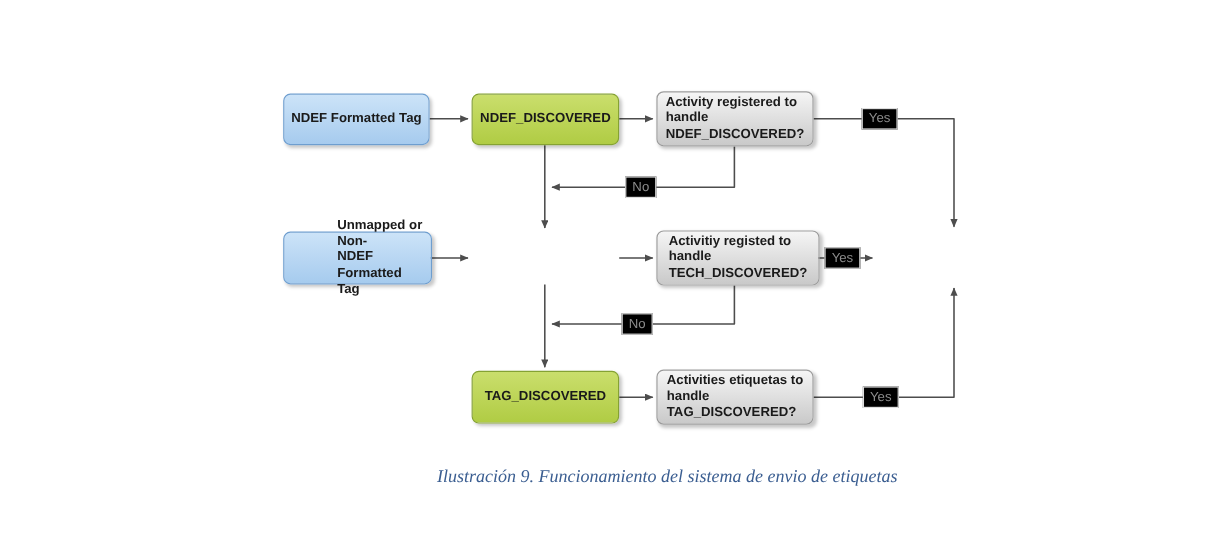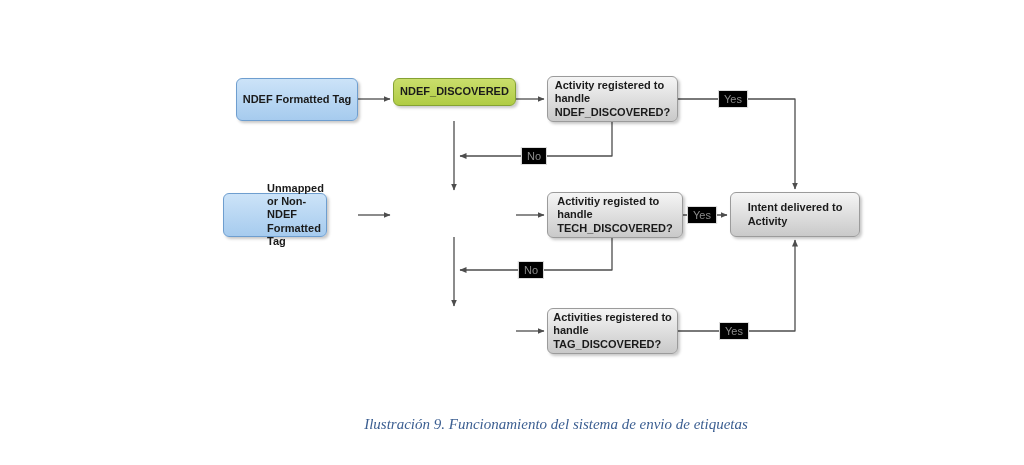--- a/index.html
+++ b/index.html
@@ -64,21 +64,21 @@
     border: 1px solid #dedede;
     color: var(--label-text, #8c8c8c);
     font-size: 11px;
     line-height: 1;
     padding: 3px 5px 2px 5px;
   }
   .caption {
     position: absolute;
     z-index: 2;
     left: 556px;
-    top: 416px;
+    top: 390px;
     transform: translateX(-50%);
     white-space: nowrap;
     font-family: "Liberation Serif", serif;
     font-style: italic;
     font-size: 15px;
     color: var(--caption, #3b5e91);
   }
 </style>
 </head>
 <body>
@@ -102,37 +102,36 @@
     <path class="edge" d="M516,215 H544" marker-end="url(#arrow)"></path>
     <path class="edge" d="M678,215 H727" marker-end="url(#arrow)"></path>
     <path class="edge" d="M612,238 V270 H460" marker-end="url(#arrow)"></path>
     <path class="edge" d="M454,237 V306" marker-end="url(#arrow)"></path>
 
     <path class="edge" d="M516,331 H544" marker-end="url(#arrow)"></path>
     <path class="edge" d="M678,331 H795 V240" marker-end="url(#arrow)"></path>
   </svg>
 
   <div class="node blue" style="left:236px; top:78px; width:122px; height:43px;">NDEF Formatted Tag</div>
-  <div class="node green" style="left:393px; top:78px; width:123px; height:28px;">NDEF_DISCOVERED</div>
+  <div class="node green" style="left:393px; top:78px; width:123px; height:43px;">NDEF_DISCOVERED</div>
   <div class="node gray" style="left:547px; top:76px; width:131px; height:46px;">Activity registered to
 handle
 NDEF_DISCOVERED?</div>
 
-  <div class="node blue" style="left:223px; top:193px; width:104px; height:44px;padding-left:44px;">Unmapped or Non-
+  <div class="node blue" style="left:236px; top:193px; width:124px; height:44px;padding-left:44px;">Unmapped or Non-
 NDEF Formatted Tag</div>
   <div class="node gray" style="left:547px; top:192px; width:136px; height:46px;">Activitiy registed to
 handle
 TECH_DISCOVERED?</div>
 
-  <div class="node gray" style="left:547px; top:308px; width:131px; height:46px;">Activities registered to
+  <div class="node green" style="left:393px; top:309px; width:123px; height:44px;">TAG_DISCOVERED</div>
+  <div class="node gray" style="left:547px; top:308px; width:131px; height:46px;">Activities etiquetas to
 handle
 TAG_DISCOVERED?</div>
 
-  <div class="node gray" style="left:730px; top:192px; width:130px; height:45px;">Intent delivered to
-Activity</div>
 
   <div class="edge-label" style="left:733px; top:99px;">Yes</div>
   <div class="edge-label" style="left:534px; top:156px;">No</div>
   <div class="edge-label" style="left:702px; top:215px;">Yes</div>
   <div class="edge-label" style="left:531px; top:270px;">No</div>
   <div class="edge-label" style="left:734px; top:331px;">Yes</div>
 
   <div class="caption">Ilustración 9. Funcionamiento del sistema de envio de etiquetas</div>
 
 </div>

